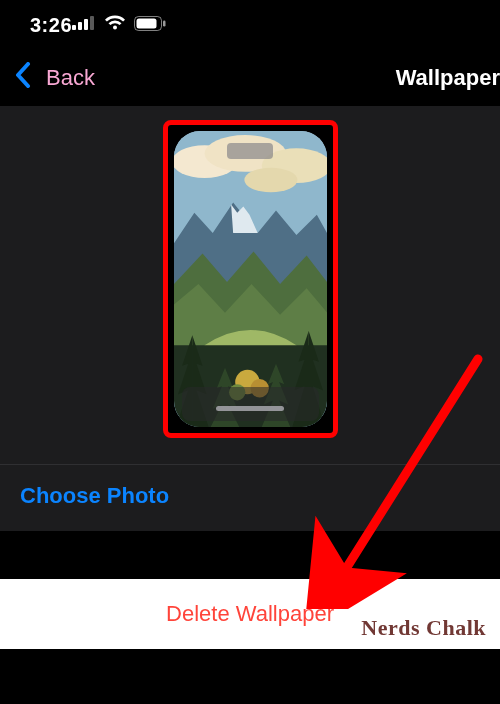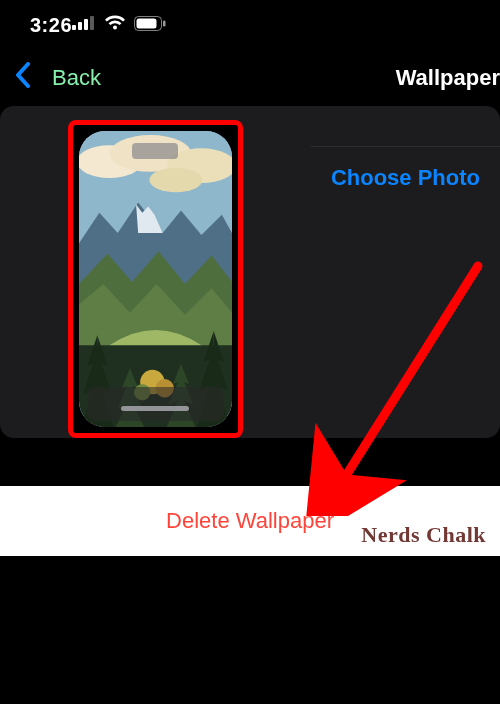--- a/index.html
+++ b/index.html
@@ -6,27 +6,27 @@
   html, body { width: 500px; height: 704px; background: #000; font-family: -apple-system, "Helvetica Neue", Arial, sans-serif; color: #fff; overflow: hidden; }
   body { display: flex; flex-direction: column; }
 
   
   .status-bar { height: 50px; display: flex; align-items: center; justify-content: flex-start; padding: 0 26px 0 30px; }
   .status-time { font-size: 20px; font-weight: 700; letter-spacing: 0.5px; }
   .status-icons { display: flex; align-items: center; gap: 8px; }
 
   
   .nav-bar { height: 56px; display: flex; align-items: center; padding: 0 14px; position: relative; }
-  .nav-back { display: flex; align-items: center; gap: 20px; color: #86efac; font-size: 22px; font-weight: 400; cursor: pointer; }
+  .nav-back { display: flex; align-items: center; gap: 14px; color: #f9a8d4; font-size: 22px; font-weight: 400; cursor: pointer; }
   .nav-title { position: absolute; left: 0; right: 0; text-align: right; font-size: 22px; font-weight: 700; pointer-events: none; }
 
   
   .main { flex: 1; display: flex; flex-direction: column; background: #000; }
 
-  .preview-section { background: #1c1c1e; padding-top: 14px; padding-bottom: 0; border-top-left-radius: 0; border-top-right-radius: 0; display: flex; flex-direction: row; align-items: stretch; border-radius: 14px; }
+  .preview-section { background: #1c1c1e; padding-top: 14px; padding-bottom: 0; border-top-left-radius: 0; border-top-right-radius: 0; display: flex; flex-direction: column; align-items: stretch; }
 
   .highlight-frame { width: 175px; height: 318px; margin: 0 auto; border: 5px solid #ff0000; border-radius: 8px; position: relative; overflow: hidden; background: #000; }
 
   
   .phone-preview { position: absolute; inset: 6px; border-radius: 26px; overflow: hidden; background: linear-gradient(#9abbd1, #7fa9c8); }
   .phone-preview svg { width: 100%; height: 100%; display: block; }
   .pill-top { position: absolute; top: 12px; left: 50%; transform: translateX(-50%); width: 46px; height: 16px; border-radius: 4px; background: rgba(120,120,128,0.6); }
   .home-bar { position: absolute; bottom: 16px; left: 50%; transform: translateX(-50%); width: 68px; height: 5px; border-radius: 3px; background: rgba(160,160,165,0.9); }
   .home-bar-bg { position: absolute; bottom: 6px; left: 8px; right: 8px; height: 34px; border-radius: 8px; background: rgba(40,40,42,0.55); }
 

